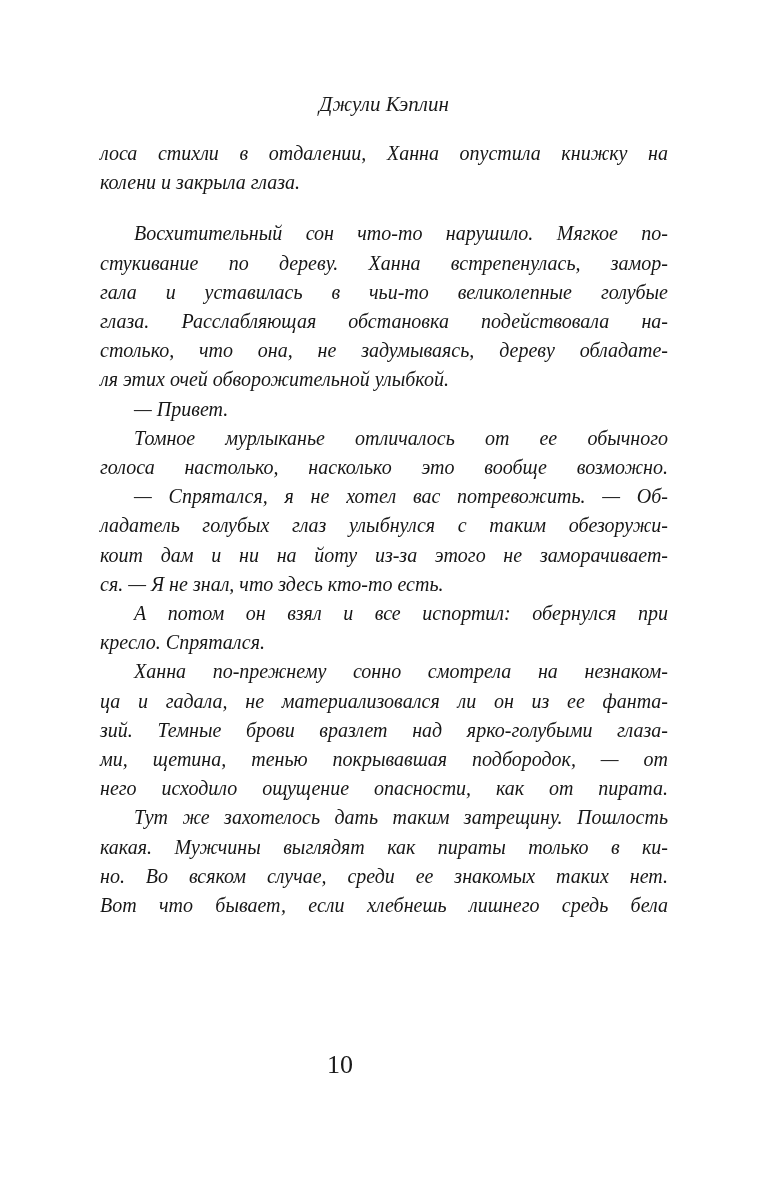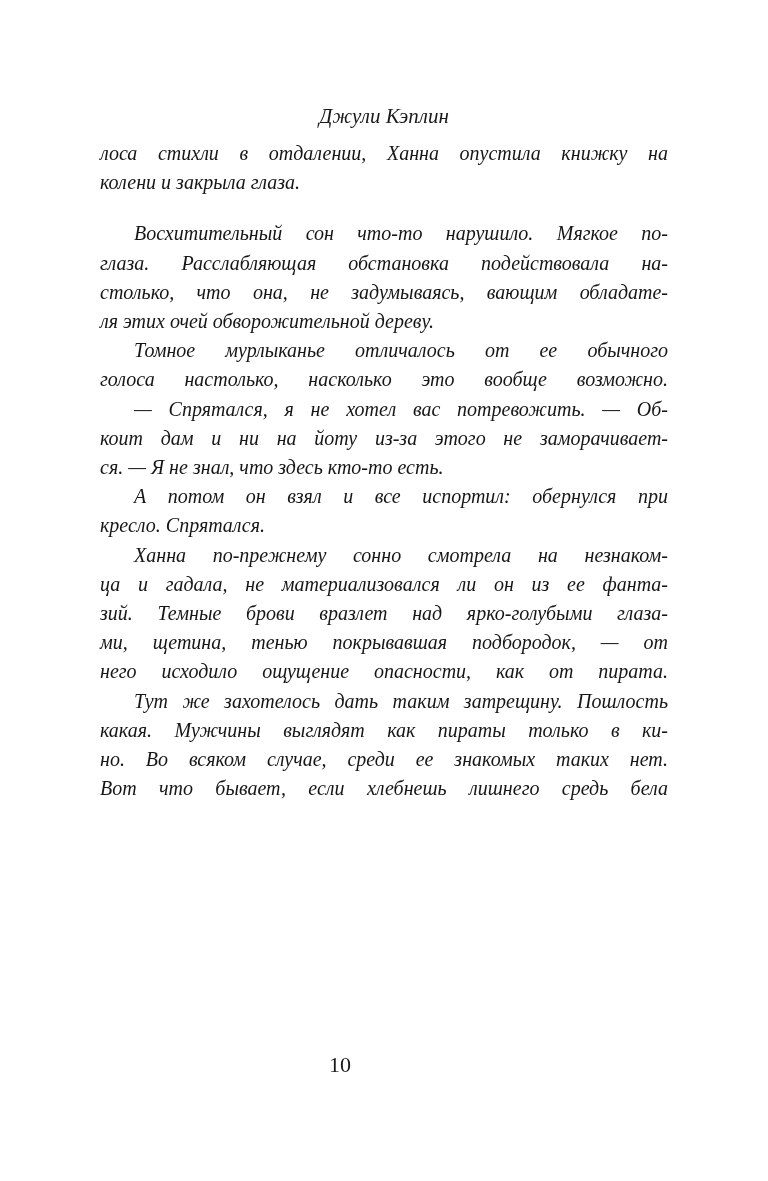--- a/index.html
+++ b/index.html
@@ -11,21 +11,21 @@
     position: relative;
     width: 768px;
     height: 1181px;
     background: #ffffff;
     color: #161616;
     font-family: "Liberation Serif", "DejaVu Serif", serif;
     overflow: hidden;
   }
   .running-header {
     position: absolute;
-    top: 103px;
+    top: 91px;
     left: 0;
     width: 768px;
     text-align: center;
     font-style: italic;
     font-size: 21px;
     line-height: 26px;
     color: #1a1a1a;
   }
   .page-body {
     position: absolute;
@@ -44,48 +44,54 @@
     white-space: normal;
   }
   .line.indent { padding-left: 34px; }
   .line.para-end { text-align-last: left; }
   .page-number {
     position: absolute;
     top: 1050px;
     left: 0;
     width: 680px;
     text-align: center;
-    font-size: 22px;
+    font-size: 26px;
     line-height: 29px;
     color: #1a1a1a;
   }
 </style>
 </head>
 <body>
 
 <div class="page">
   <div class="running-header">Джули Кэплин</div>
 
   <div class="page-body" id="page-body">
       <div class="paragraph">
         <div class="line">лоса стихли в отдалении, Ханна опустила книжку на</div>
         <div class="line para-end">колени и закрыла глаза.</div>
       </div>
       <div class="paragraph scene-break">
         <div class="line indent">Восхитительный сон что-то нарушило. Мягкое по-</div>
+        <div class="line">стукивание по дереву. Ханна встрепенулась, замор-</div>
+        <div class="line">гала и уставилась в чьи-то великолепные голубые</div>
         <div class="line">глаза. Расслабляющая обстановка подействовала на-</div>
-        <div class="line">столько, что она, не задумываясь, вающим обладате-</div>
-        <div class="line para-end">ля этих очей обворожительной дереву.</div>
+        <div class="line">столько, что она, не задумываясь, дереву обладате-</div>
+        <div class="line para-end">ля этих очей обворожительной улыбкой.</div>
+      </div>
+      <div class="paragraph">
+        <div class="line indent para-end">— Привет.</div>
       </div>
       <div class="paragraph">
         <div class="line indent">Томное мурлыканье отличалось от ее обычного</div>
         <div class="line">голоса настолько, насколько это вообще возможно.</div>
       </div>
       <div class="paragraph">
         <div class="line indent">— Спрятался, я не хотел вас потревожить. — Об-</div>
+        <div class="line">ладатель голубых глаз улыбнулся с таким обезоружи-</div>
         <div class="line">коит дам и ни на йоту из-за этого не заморачивает-</div>
         <div class="line para-end">ся. — Я не знал, что здесь кто-то есть.</div>
       </div>
       <div class="paragraph">
         <div class="line indent">А потом он взял и все испортил: обернулся при</div>
         <div class="line para-end">кресло. Спрятался.</div>
       </div>
       <div class="paragraph">
         <div class="line indent">Ханна по-прежнему сонно смотрела на незнаком-</div>
         <div class="line">ца и гадала, не материализовался ли он из ее фанта-</div>

